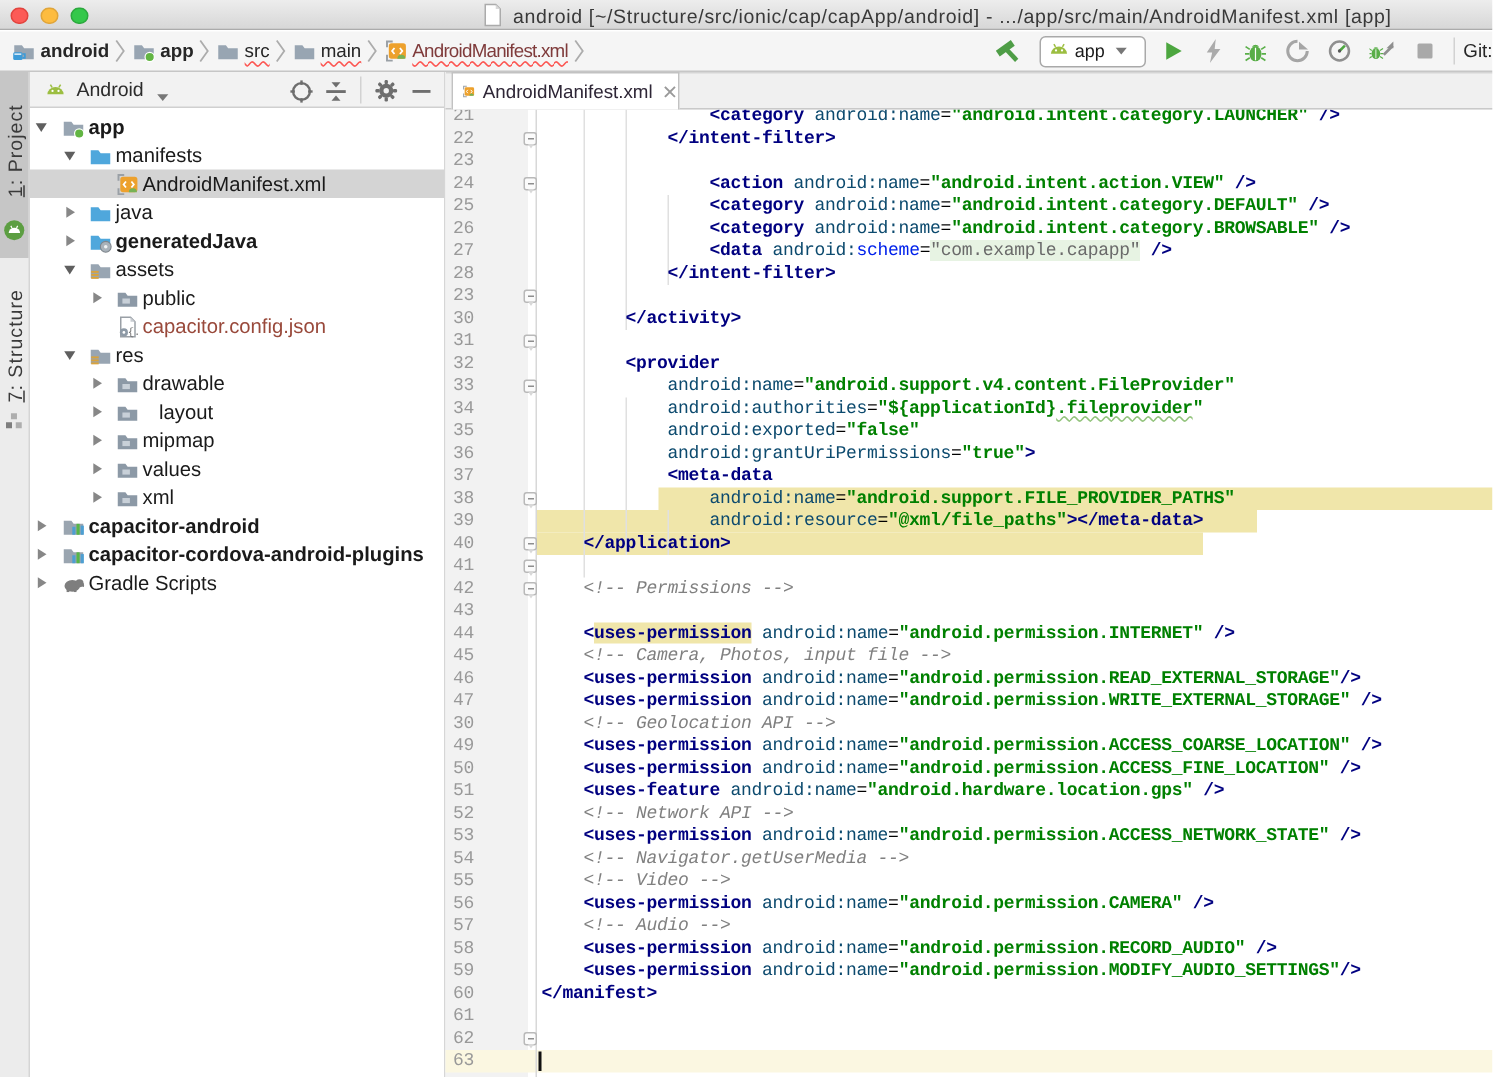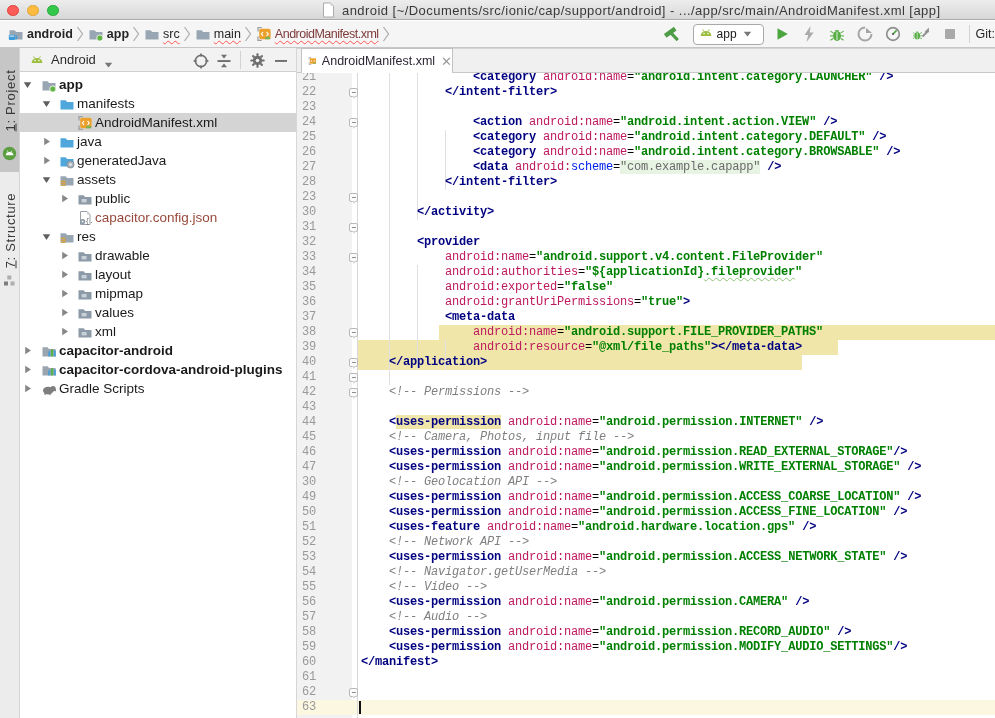--- a/index.html
+++ b/index.html
@@ -38,21 +38,21 @@
 #foldline { position:absolute; left:357px; top:73px; width:1px; height:645px; background:#D8D8D8; }
 .fold { position:absolute; left:349px; width:9px; height:9px; background:#FBFBFB; border:1px solid #B9B9B9; border-radius:2px; }
 .fold:after { content:""; position:absolute; left:1.5px; top:3px; width:4px; height:1px; background:#8E8E8E; }
 .fold:before { content:""; position:absolute; left:1.5px; top:7px; width:0; height:0; border-left:2px solid transparent; border-right:2px solid transparent; border-top:3px solid #D8D8D8; }
 #nums { position:absolute; left:296px; top:70px; width:20px; text-align:right; font-family:"Liberation Mono",monospace; font-size:12px; letter-spacing:-0.2px; line-height:15px; color:#999999; }
 #code { position:absolute; left:358px; top:70px; font-family:"Liberation Mono",monospace; font-size:12px; letter-spacing:-0.2px; line-height:15px; color:#000; }
 .cl { height:15px; white-space:pre; padding-left:3px; }
 .ig { position:absolute; width:1px; background:#E0E0E0; }
 i.t { color:#000080; font-weight:bold; }
 i.th { color:#000080; font-weight:bold; background:#F0E6AA; }
-i.a { color:#be185d; }
+i.a { color:#0c4a6e; }
 i.q { color:#000; }
 i.v { color:#008000; font-weight:bold; }
 i.vw { color:#008000; font-weight:bold; text-decoration:underline wavy #93C47D 1px; text-underline-offset:2px; }
 i.c { color:#808080; font-style:italic; }
 i.b { color:#0021EB; }
 i.gv { color:#6A6A6A; background:#E7F3E3; }
 .hl { position:absolute; background:#F0E6AA; height:15px; }
 #caretrow { position:absolute; left:297px; top:700px; width:698px; height:15px; background:#FBF7E1; }
 #caret { position:absolute; left:359px; top:701px; width:1.8px; height:13px; background:#111; }
 </style></head><body>
@@ -163,21 +163,21 @@
           <path d="M1.2 0.8 L7 4.5 L1.2 8.2 z" fill="#878787"></path>
         </svg>
       </span>
       <span class="ticon" style="left:39px;top:104.5px">
         <svg width="16" height="16" viewBox="0 0 16 16" style="">
           <path d="M1.5 13.5 V4.2 h5.1 l1.5 1.9 h6.4 v7.4 z" fill="#4FA7DC"></path>
           <circle cx="11.5" cy="11.5" r="3.6" fill="#A9B2BA" stroke="#7E858C" stroke-width="0.7"></circle>
           <circle cx="11.5" cy="11.5" r="1.2" fill="#F0F2F4"></circle>
         </svg>
       </span>
-      <span class="ttext" style="left:57px;top:103px;">generatedJava</span>
+      <span class="ttext" style="left:57px;top:103px;font-weight:bold;">generatedJava</span>
 <span class="tarr" style="left:21.5px;top:128px">
         <svg width="9" height="8" viewBox="0 0 9 8" style="flex:none">
           <path d="M0.8 1.2 L8.2 1.2 L4.5 7 z" fill="#5F5F5F"></path>
         </svg>
       </span>
       <span class="ticon" style="left:39px;top:123.5px">
         <svg width="16" height="16" viewBox="0 0 16 16" style="">
           <path d="M1.5 13.5 V4.2 h5.1 l1.5 1.9 h6.4 v7.4 z" fill="#98A5B2"></path>
           <g fill="#D9A33C">
             <rect x="1.8" y="8.6" width="5" height="1.3"></rect>
@@ -241,21 +241,21 @@
         <svg width="8" height="9" viewBox="0 0 8 9" style="flex:none">
           <path d="M1.2 0.8 L7 4.5 L1.2 8.2 z" fill="#878787"></path>
         </svg>
       </span>
       <span class="ticon" style="left:57px;top:218.5px">
         <svg width="16" height="16" viewBox="0 0 16 16" style="">
           <path d="M1.5 13.5 V4.2 h5.1 l1.5 1.9 h6.4 v7.4 z" fill="#8C99A6"></path>
           <rect x="4.6" y="8" width="5" height="3.4" fill="#C8D0D8"></rect>
         </svg>
       </span>
-      <span class="ttext" style="left:75px;top:217px;">layout</span>
+      <span class="ttext" style="left:86px;top:217px;">layout</span>
 <span class="tarr" style="left:41px;top:241px">
         <svg width="8" height="9" viewBox="0 0 8 9" style="flex:none">
           <path d="M1.2 0.8 L7 4.5 L1.2 8.2 z" fill="#878787"></path>
         </svg>
       </span>
       <span class="ticon" style="left:57px;top:237.5px">
         <svg width="16" height="16" viewBox="0 0 16 16" style="">
           <path d="M1.5 13.5 V4.2 h5.1 l1.5 1.9 h6.4 v7.4 z" fill="#8C99A6"></path>
           <rect x="4.6" y="8" width="5" height="3.4" fill="#C8D0D8"></rect>
         </svg>
@@ -463,21 +463,21 @@
 </div>
 
 <div id="title">
   <div class="tl" style="left:7px;background:#FC5B57;border:0.5px solid #E2443E"></div>
   <div class="tl" style="left:27px;background:#FDBC40;border:0.5px solid #E0A53A"></div>
   <div class="tl" style="left:47px;background:#34C84A;border:0.5px solid #2BA93D"></div>
   <span class="dicon" style="line-height:0"><svg width="13" height="16" viewBox="0 0 13 16" style="">
           <path d="M1.5 1 h7 l3 3 v11 h-10 z" fill="#fff" stroke="#ABABAB" stroke-width="1"></path>
           <path d="M8.5 1 l3 3 h-3 z" fill="#D8D8D8"></path>
         </svg></span>
-  <span class="txt">android [~/Documents/src/ionic/cap/support/android] - .../app/src/main/AndroidManifest.xml [app]</span>
+  <span class="txt">android [~/Structure/src/ionic/cap/capApp/android] - .../app/src/main/AndroidManifest.xml [app]</span>
 </div>
 
 <div id="nav">
   <div id="crumbs">
     <span class="ic">
           <svg width="16" height="16" viewBox="0 0 16 16" style="">
             <path d="M1.5 13.5 V4.2 h5.1 l1.5 1.9 h6.4 v7.4 z" fill="#98A5B2"></path>
             <rect x="0.8" y="8.8" width="6.2" height="5.2" rx="1" fill="#3D9BD8"></rect>
             <path d="M7 10 h1.6 v2.6 H7" fill="none" stroke="#3D9BD8" stroke-width="1.1"></path>
             <rect x="1.6" y="9.6" width="4.6" height="1" fill="#fff" opacity="0.85"></rect>

